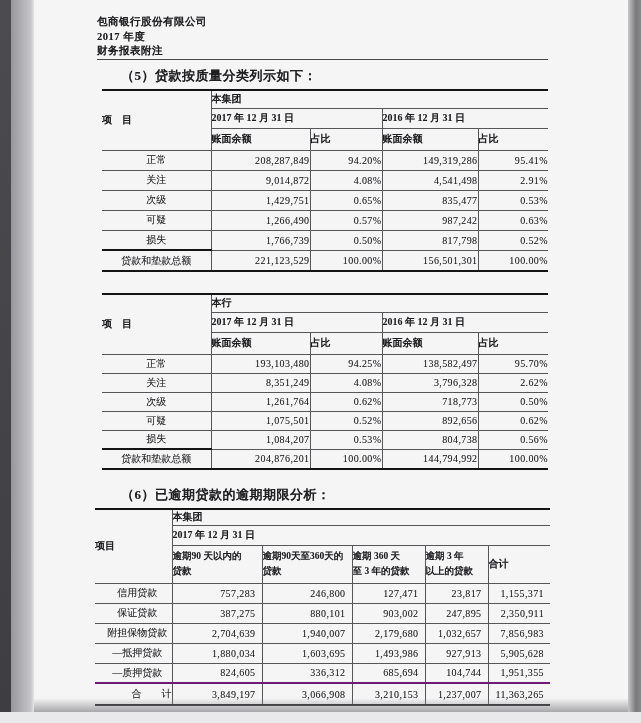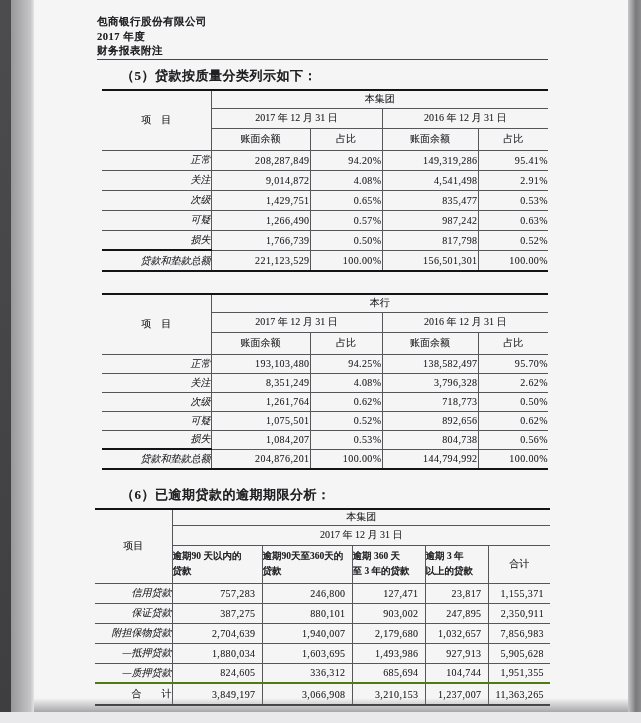--- a/index.html
+++ b/index.html
@@ -38,25 +38,25 @@
     text-shadow:0 0 0.5px rgba(30,30,30,0.3); }
   table.t td { border-right:1px solid #55555a; border-bottom:1px solid #55555a;
     padding:0; overflow:hidden; white-space:nowrap; vertical-align:middle; }
   table.t td:last-child { border-right:none; }
   table.t tr:last-child td { border-bottom:none; }
   .t1 { top:89px;  left:102px; width:446px; }
   .t2 { top:293px; left:102px; width:446px; }
   .t3 { top:508px; left:95px;  width:455px; }
   .t1 tr.pre-total td:first-child,
   .t2 tr.pre-total td:first-child { border-bottom:2px solid #141417; }
-  .t3 tr.pre-total td { border-bottom:2px solid #4d7c0f; }
-
-  .hd { font-weight:normal; text-align:center; }
+  .t3 tr.pre-total td { border-bottom:2px solid #701a75; }
+
+  .hd { font-weight:bold; }
   .ctr { text-align:right; }
-  .lbl { text-align:right; padding-left:12px;font-style:italic; }
+  .lbl { text-align:center; padding-left:12px; }
   .t3 .lbl { padding-left:8px; }
   .num { text-align:right; padding-right:5px; letter-spacing:0.4px; }
   .t3 .num { padding-right:6px; }
   .hd2 { font-weight:bold; text-align:left; line-height:1.55; font-size:9.5px; }
 
   .r16 { height:16px; } .r18 { height:18px; } .r19 { height:19px; }
   .r20 { height:20px; } .r21 { height:21px; } .r22 { height:22px; } .r38 { height:38px; }
 
   .watermark { position:absolute; left:511px; top:712px; display:flex;
     align-items:center; z-index:6; }

